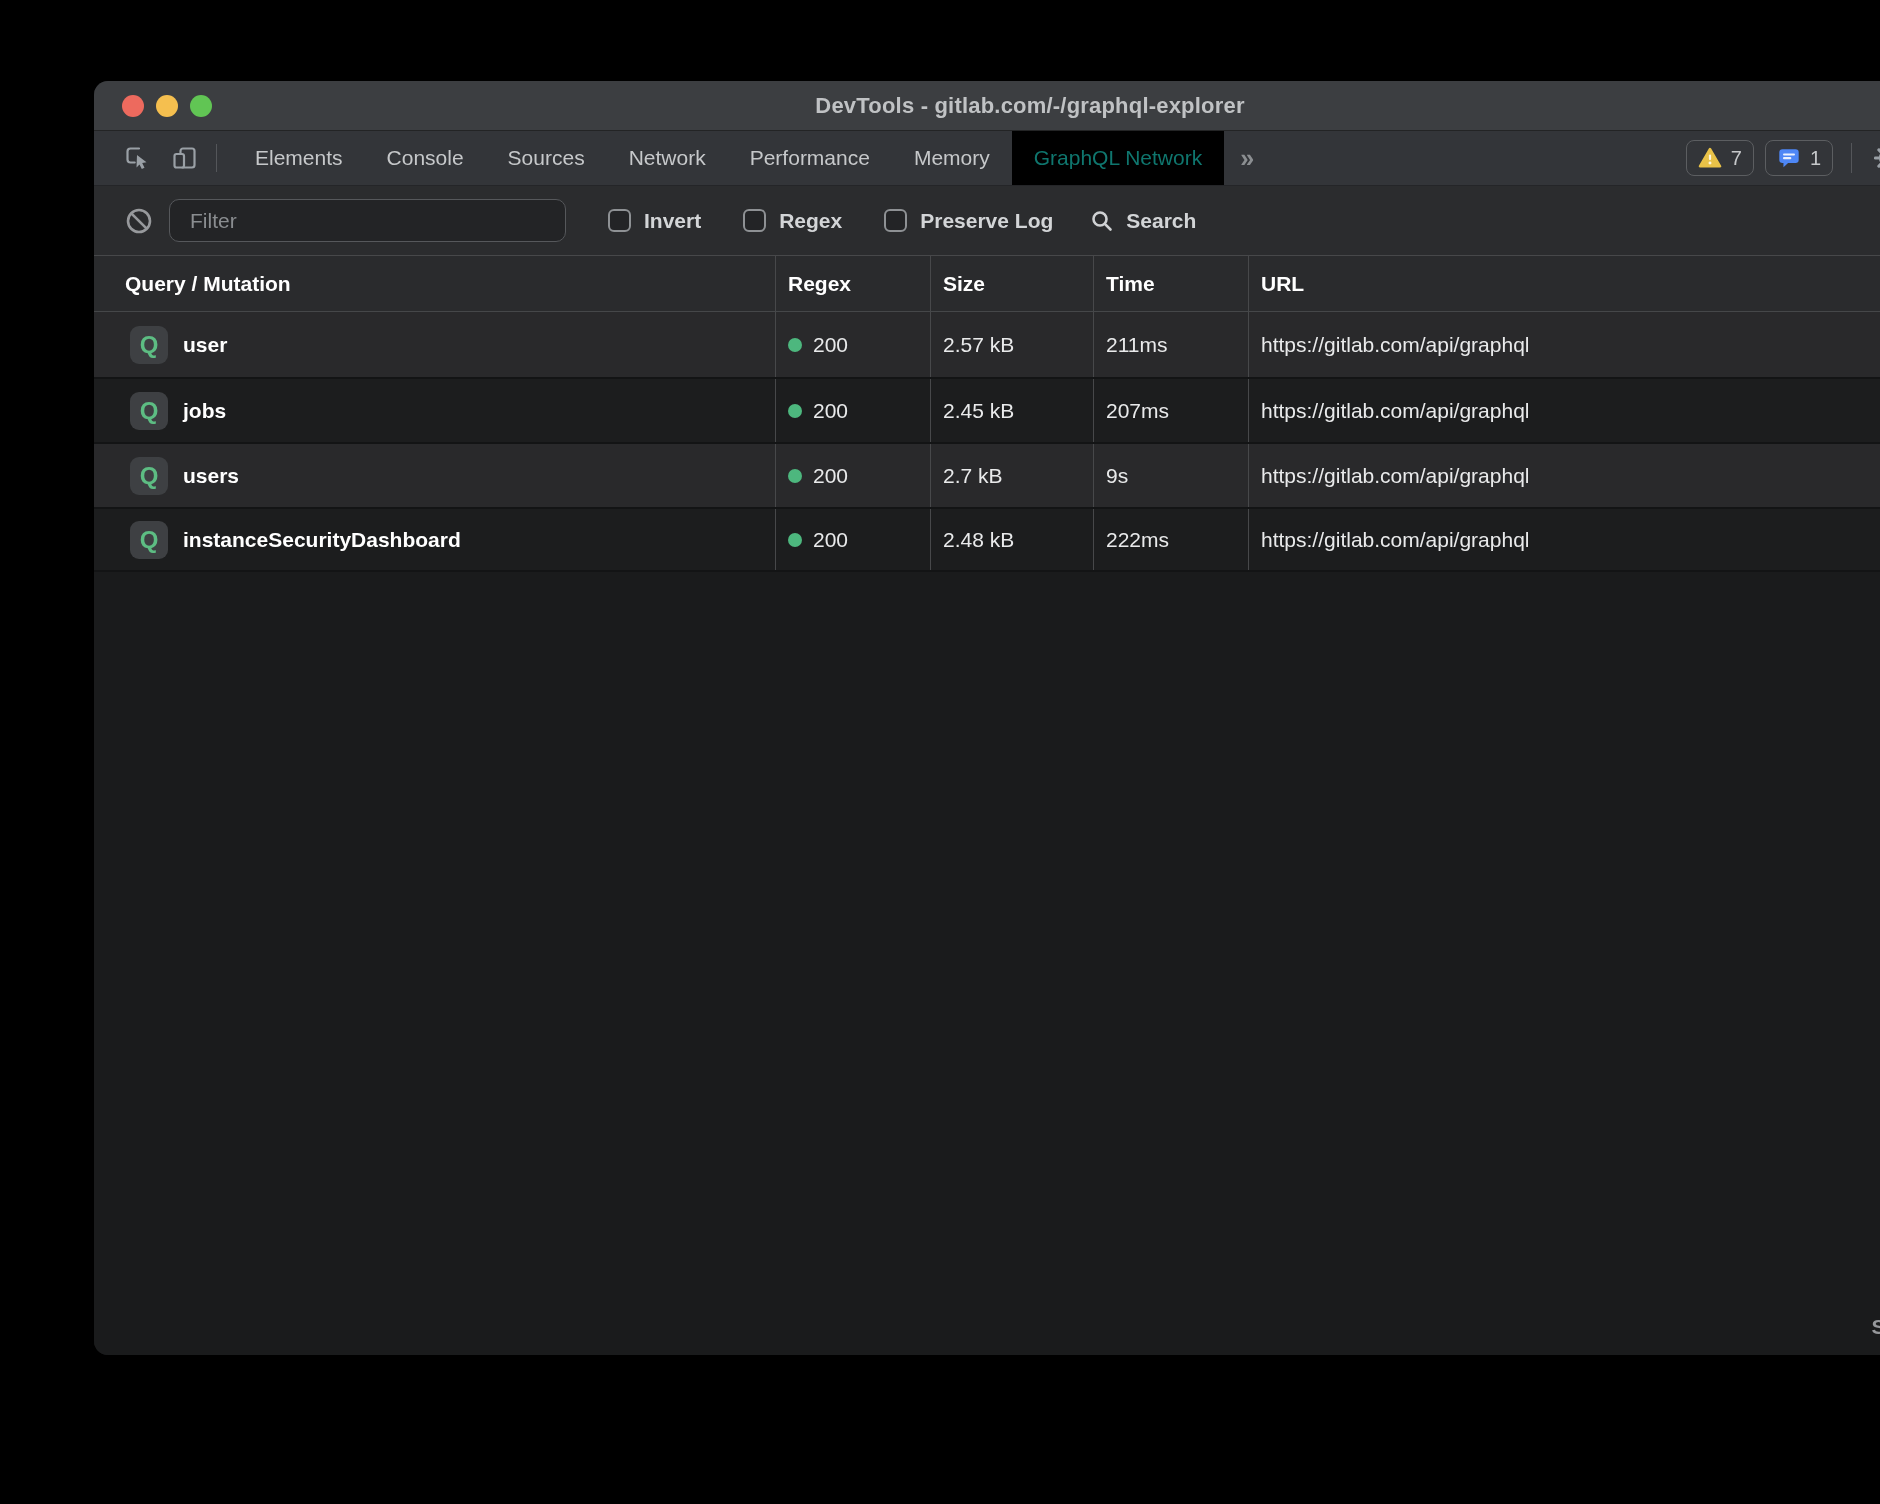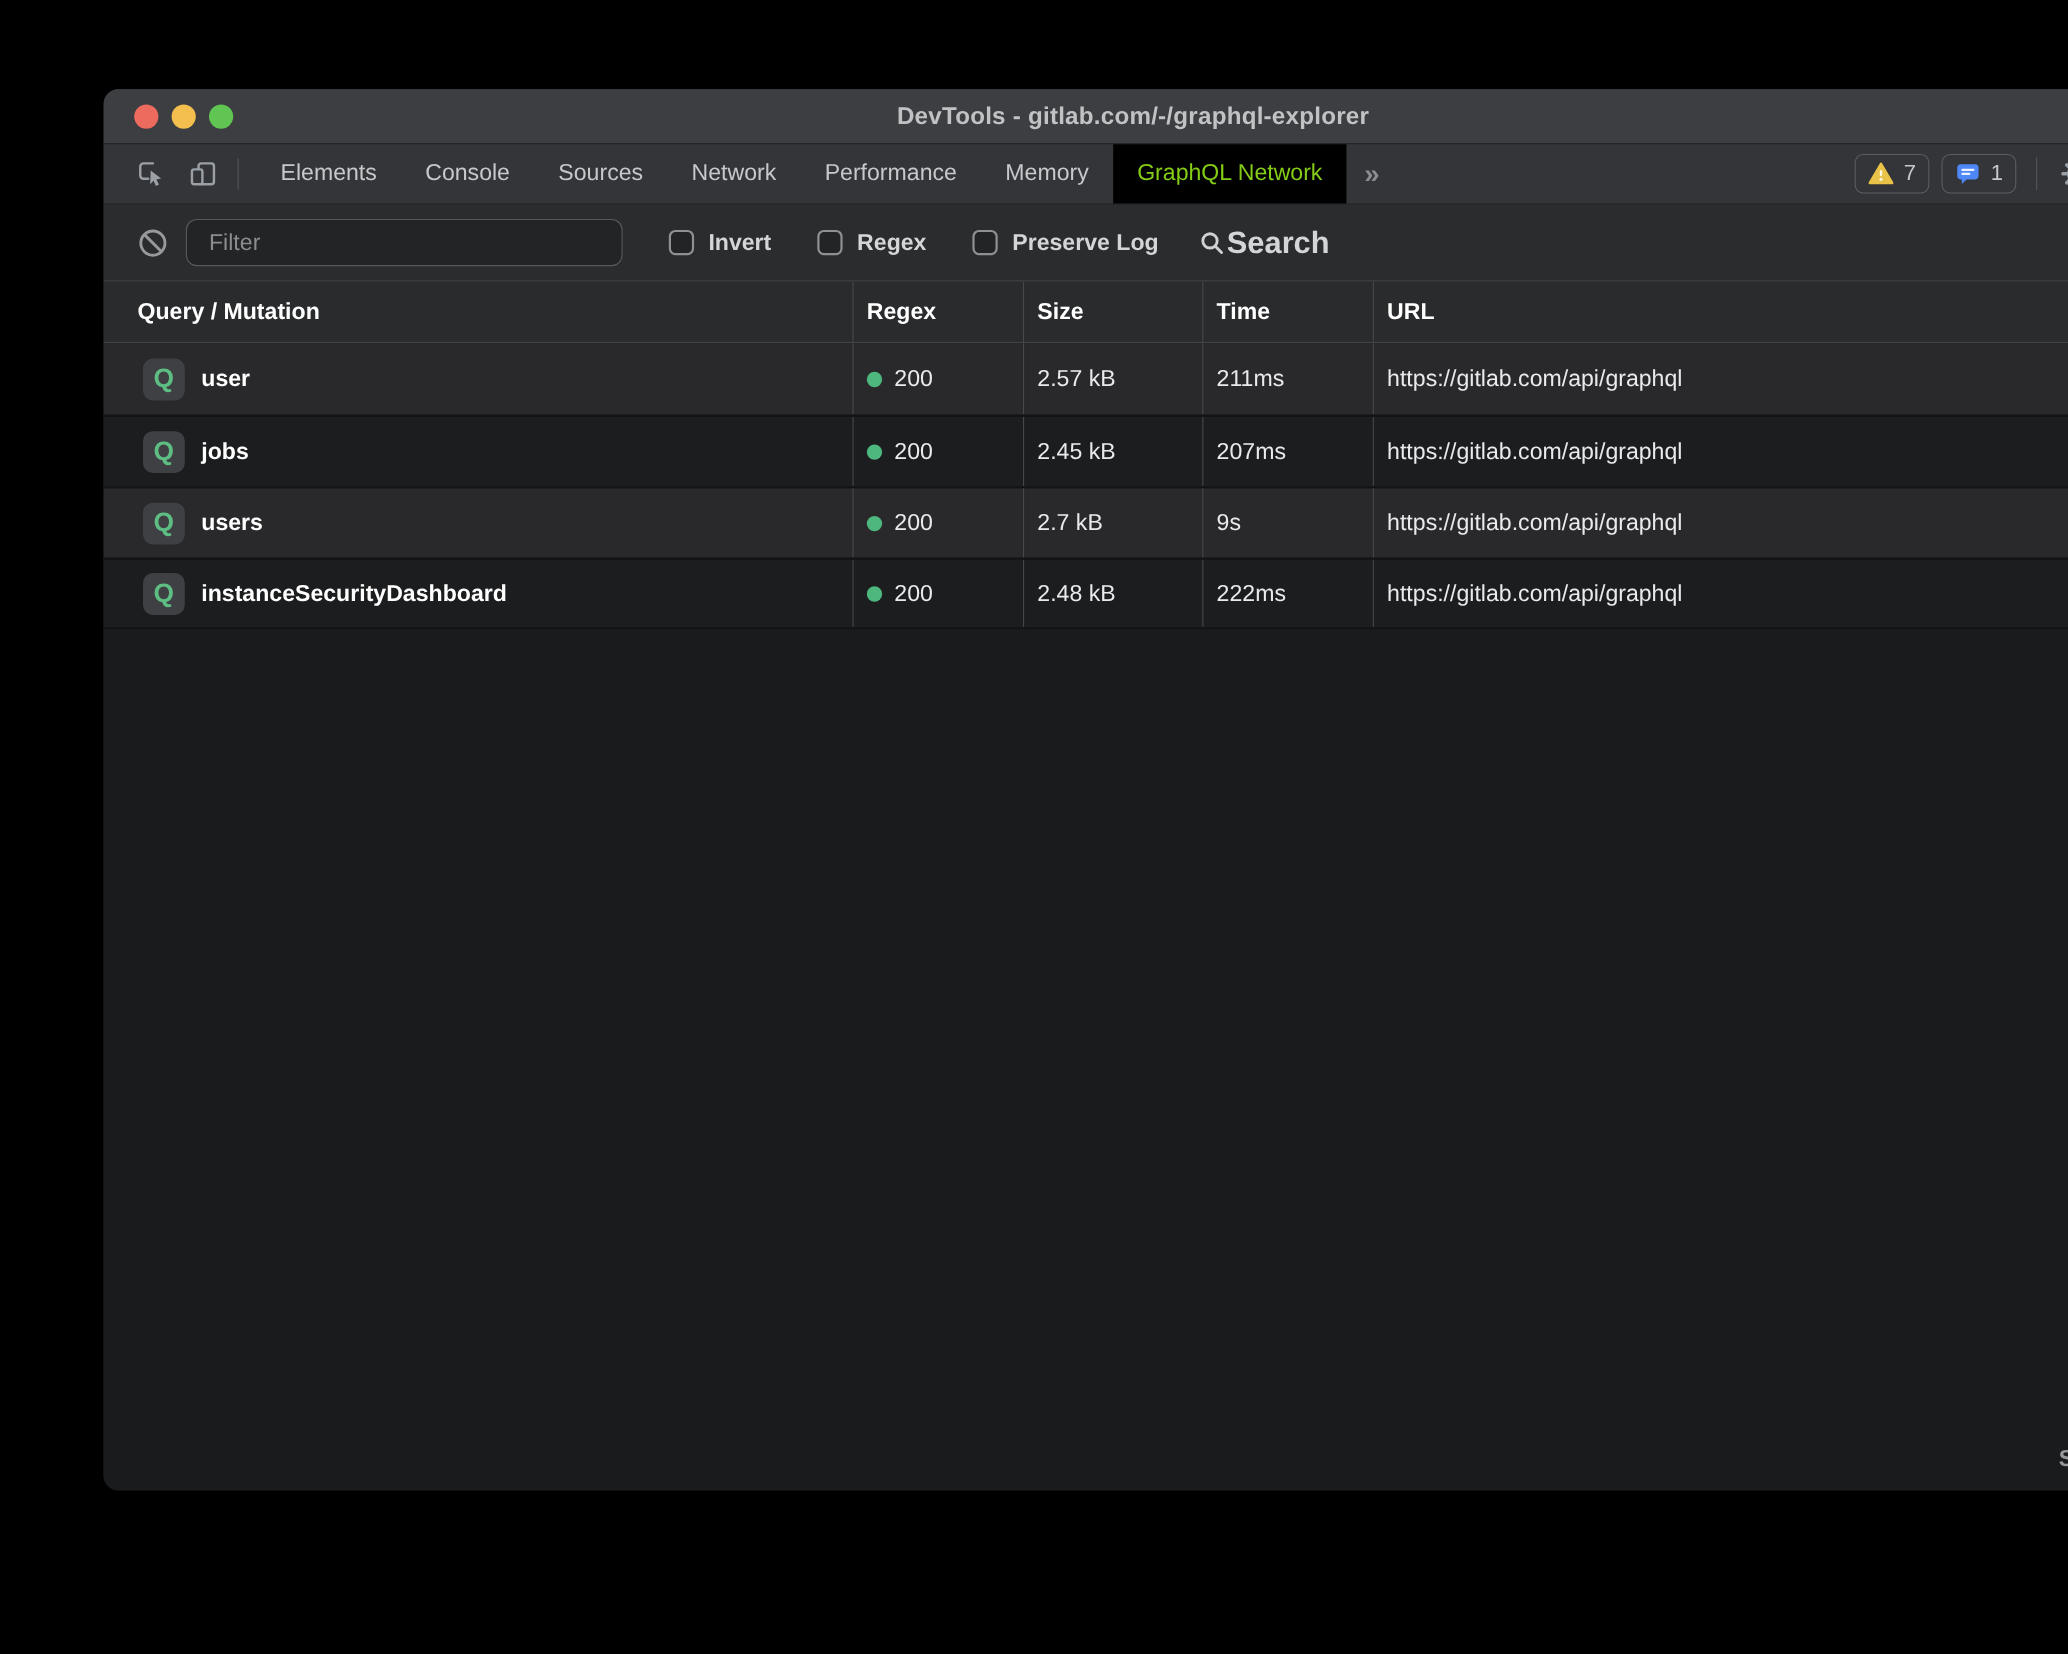--- a/index.html
+++ b/index.html
@@ -14,43 +14,43 @@
   .light { width:22px; height:22px; border-radius:50%; }
   .title { position:absolute; left:0; right:0; text-align:center; font-size:22px;
     font-weight:bold; color:#c0c2c4; letter-spacing:.2px; }
   
   .tabbar { flex:0 0 54px; background:#333539; display:flex; align-items:center;
     padding:0 18px 0 30px; border-bottom:1px solid #242528; }
   .toolbtn { width:26px; height:26px; margin-right:22px; flex:0 0 auto; }
   .vsep { width:1px; height:28px; background:#54565a; margin:0 16px 0 -4px; flex:0 0 auto; }
   .tab { height:54px; display:flex; align-items:center; padding:0 22px; color:#c6c8ca;
     font-size:21px; white-space:nowrap; }
-  .tab.active { background:#000; color:#84cc16; }
+  .tab.active { background:#000; color:#0f766e; }
   .overflow-chevron { color:#8b8e91; font-size:25px; font-weight:bold; padding:0 16px; }
   .spacer { flex:1 1 auto; }
   .pill { display:flex; align-items:center; gap:9px; border:1px solid #5c5e61;
     border-radius:8px; padding:4px 11px; color:#c6c8ca; font-size:20px; margin-left:11px;
     background:transparent; height:36px; }
   .pill svg { width:24px; height:24px; }
   .iconbtn { width:30px; height:30px; margin-left:20px; flex:0 0 auto; }
   .tb-sep2 { width:1px; height:30px; background:#54565a; margin-left:18px; flex:0 0 auto; }
   
   .filterbar { flex:0 0 70px; background:#2b2c2e; border-bottom:1px solid #47484a;
     display:flex; align-items:center; padding-left:30px; }
   .blockicon { width:30px; height:30px; flex:0 0 auto; }
   .filter-input { width:397px; height:43px; margin-left:15px; background:#232426;
     border:1.5px solid #56585b; border-radius:10px; color:#d946ef; font-size:21px;
     padding:0 20px; outline:none; font-family:inherit; }
   .filter-input::placeholder { color:#8a8d90; }
   .checkgroup { display:flex; align-items:center; gap:13px; margin-left:42px;
     color:#d3d5d7; font-weight:bold; font-size:21px; white-space:nowrap; }
   .checkbox { width:23px; height:23px; border:2px solid #8e9194; border-radius:6px;
     background:#232426; flex:0 0 auto; }
-  .searchgroup { display:flex; align-items:center; margin-left:36px;
-    color:#d3d5d7; font-weight:bold; font-size:28px; }
+  .searchgroup { display:flex; align-items:center; gap:11px; margin-left:36px;
+    color:#d3d5d7; font-weight:bold; font-size:21px; }
   .searchgroup svg { width:26px; height:26px; }
   
   .grid-cols { display:grid; grid-template-columns:669px 155px 163px 155px 1fr;padding-left:12px; }
   .thead { flex:0 0 56px; background:#2a2b2d; border-bottom:1px solid #454749;
     color:#fff; font-weight:bold; font-size:21px; }
   .th { display:flex; align-items:center; height:100%; padding-left:12px;
     border-left:1px solid #47484a; }
   .th:first-child { border-left:none; padding-left:19px; }
   .row { flex:0 0 65px; font-size:21px; color:#e9eaeb; }
   .row.odd { background:#29292b; }

